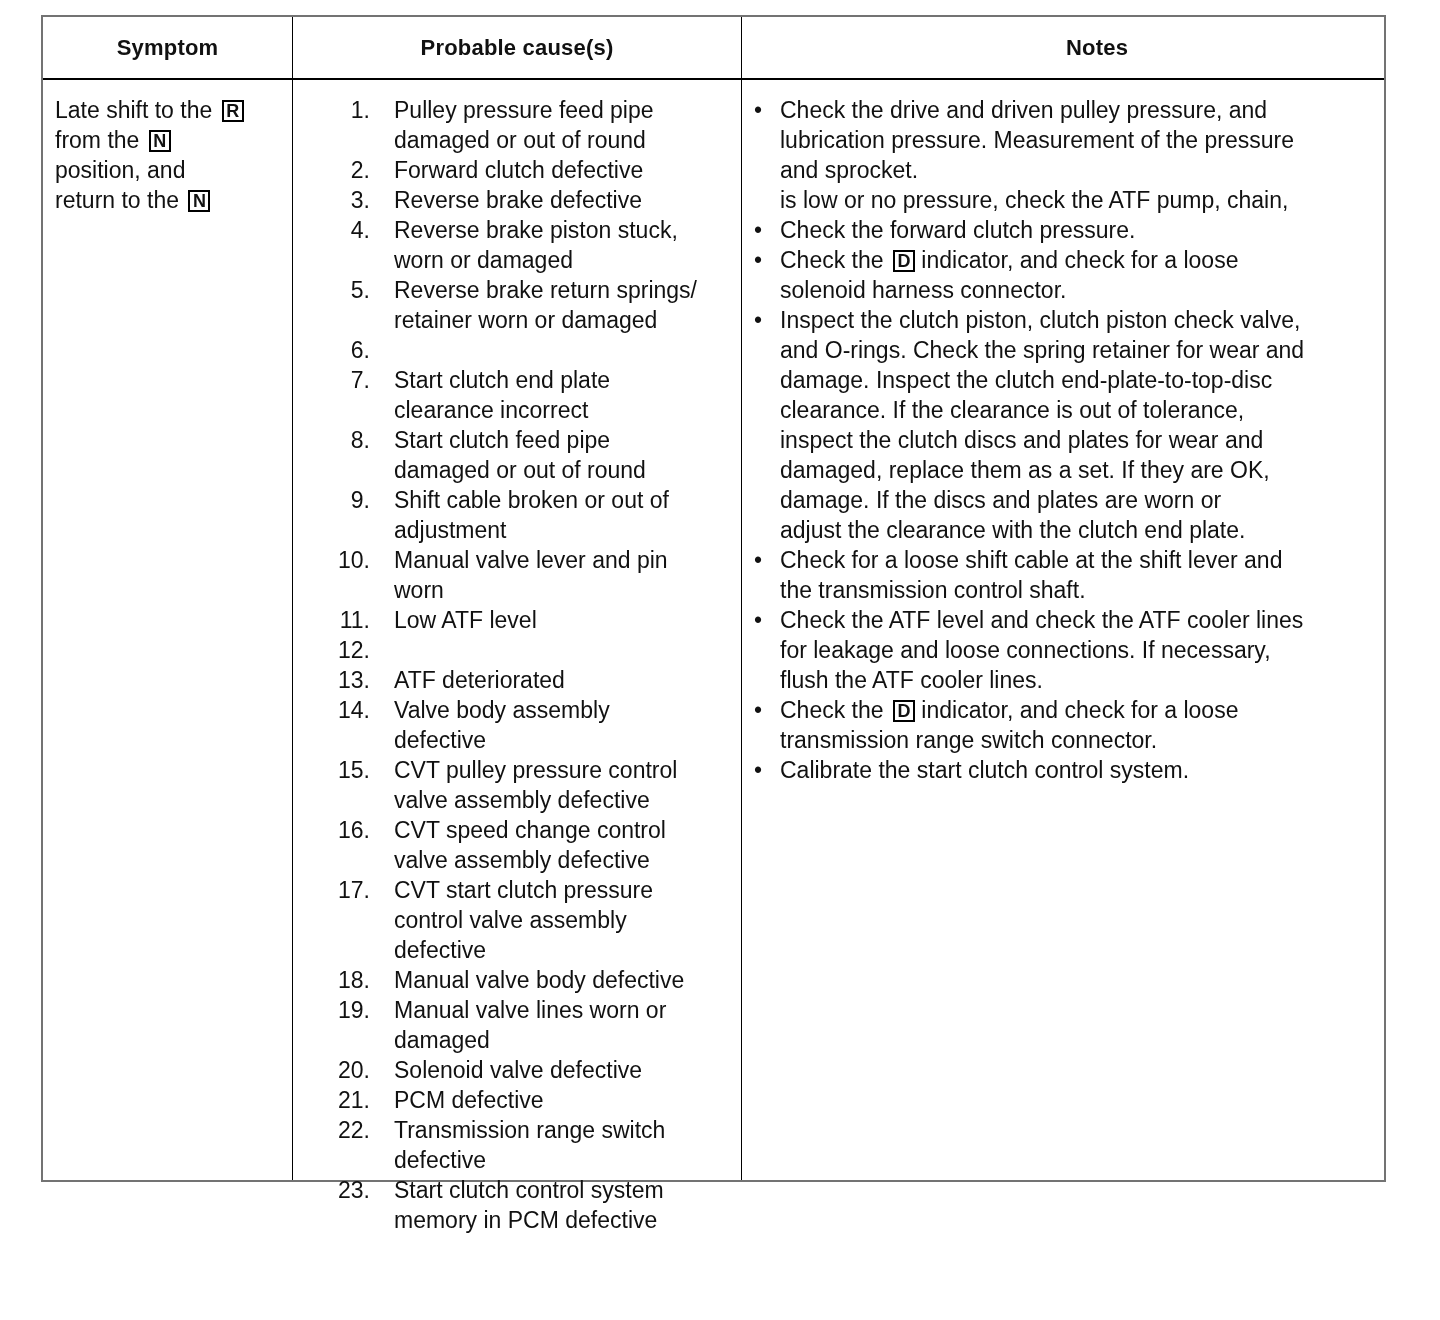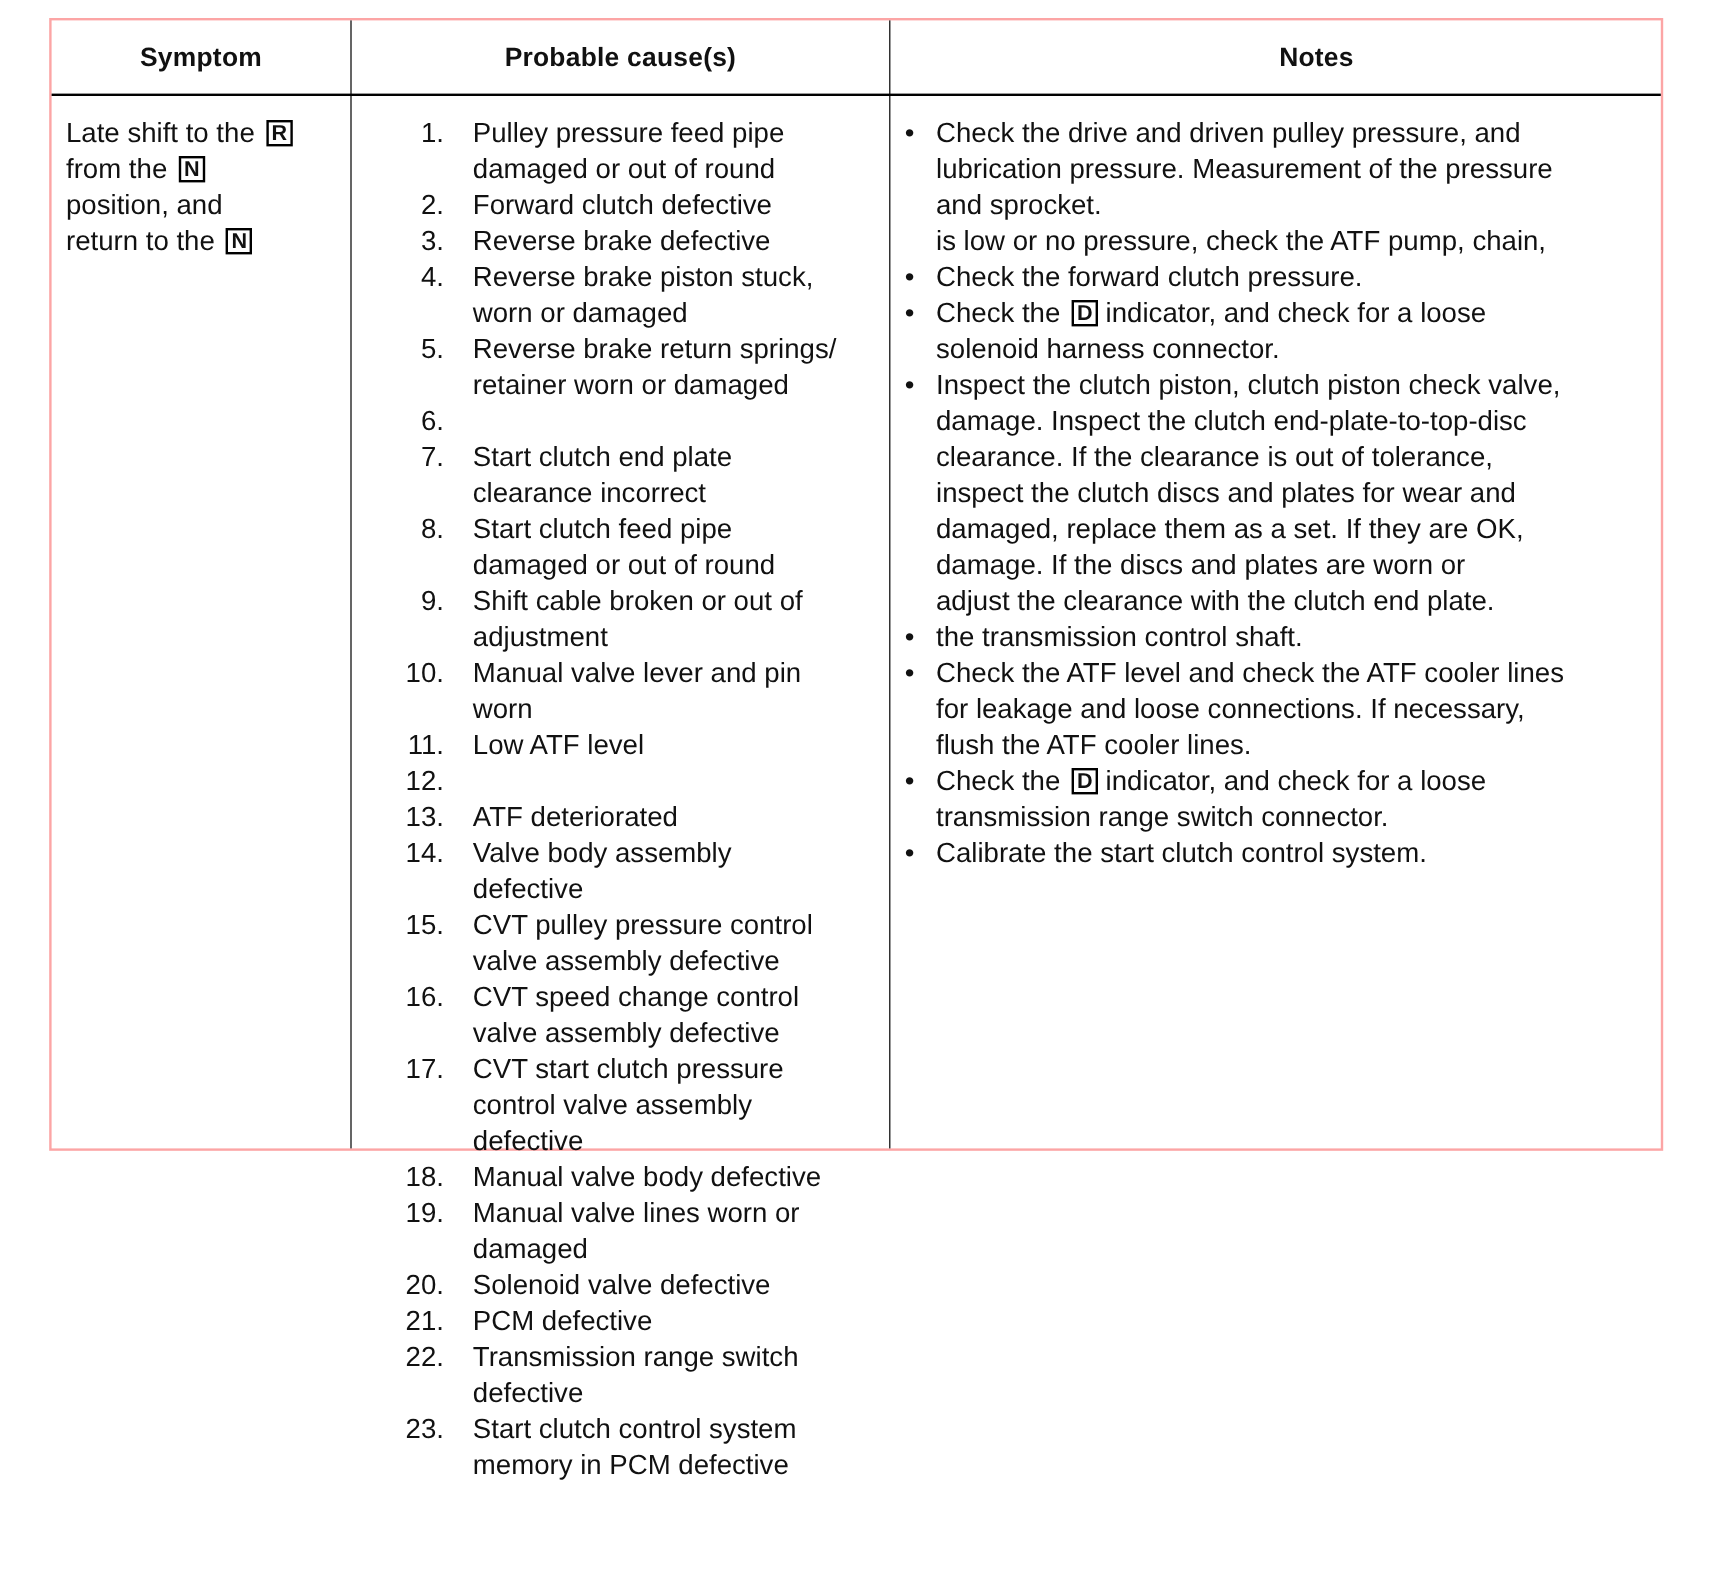--- a/index.html
+++ b/index.html
@@ -2,22 +2,22 @@
 <html><head>
 <meta charset="utf-8">
 <style>
   html, body { margin: 0; padding: 0; background: #ffffff; }
   body {
     width: 1440px; height: 1320px; position: relative; overflow: hidden;
     font-family: "Liberation Sans", "DejaVu Sans", sans-serif;
     color: #111111;
   }
   .table {
-    position: absolute; left: 41px; top: 15px; width: 1345px; height: 944px;
-    border: 2px solid #fca5a5; box-sizing: border-box;
+    position: absolute; left: 41px; top: 15px; width: 1345px; height: 1167px;
+    border: 2px solid #737373; box-sizing: border-box;
   }
   .col-div { position: absolute; top: 0; bottom: 0; width: 0; border-left: 1.5px solid #000; }
   .col-div.d1 { left: 249px; }
   .col-div.d2 { left: 698px; }
   .hdr-line { position: absolute; left: 0; right: 0; top: 61px; border-top: 2px solid #000; }
   .hdr {
     position: absolute; top: 0; height: 61px; display: flex; align-items: center; justify-content: center;
     font-weight: bold; font-size: 22px; letter-spacing: 0.2px;
   }
   .hdr.h1 { left: 0; width: 249px; }
@@ -227,31 +227,33 @@
         <span class="bullet">•</span>
         <span class="txt">
           <div><span>Check the </span><span class="box">D</span><span> indicator, and check for a loose</span></div>
           <div><span>solenoid harness connector.</span></div>
         </span>
       </div>
       <div class="note">
         <span class="bullet">•</span>
         <span class="txt">
           <div><span>Inspect the clutch piston, clutch piston check valve,</span></div>
+          <div><span>and O-rings. Check the spring retainer for wear and</span></div>
           <div><span>damage. Inspect the clutch end-plate-to-top-disc</span></div>
           <div><span>clearance. If the clearance is out of tolerance,</span></div>
           <div><span>inspect the clutch discs and plates for wear and</span></div>
           <div><span>damaged, replace them as a set. If they are OK,</span></div>
           <div><span>damage. If the discs and plates are worn or</span></div>
           <div><span>adjust the clearance with the clutch end plate.</span></div>
         </span>
       </div>
       <div class="note">
         <span class="bullet">•</span>
         <span class="txt">
+          <div><span>Check for a loose shift cable at the shift lever and</span></div>
           <div><span>the transmission control shaft.</span></div>
         </span>
       </div>
       <div class="note">
         <span class="bullet">•</span>
         <span class="txt">
           <div><span>Check the ATF level and check the ATF cooler lines</span></div>
           <div><span>for leakage and loose connections. If necessary,</span></div>
           <div><span>flush the ATF cooler lines.</span></div>
         </span>

